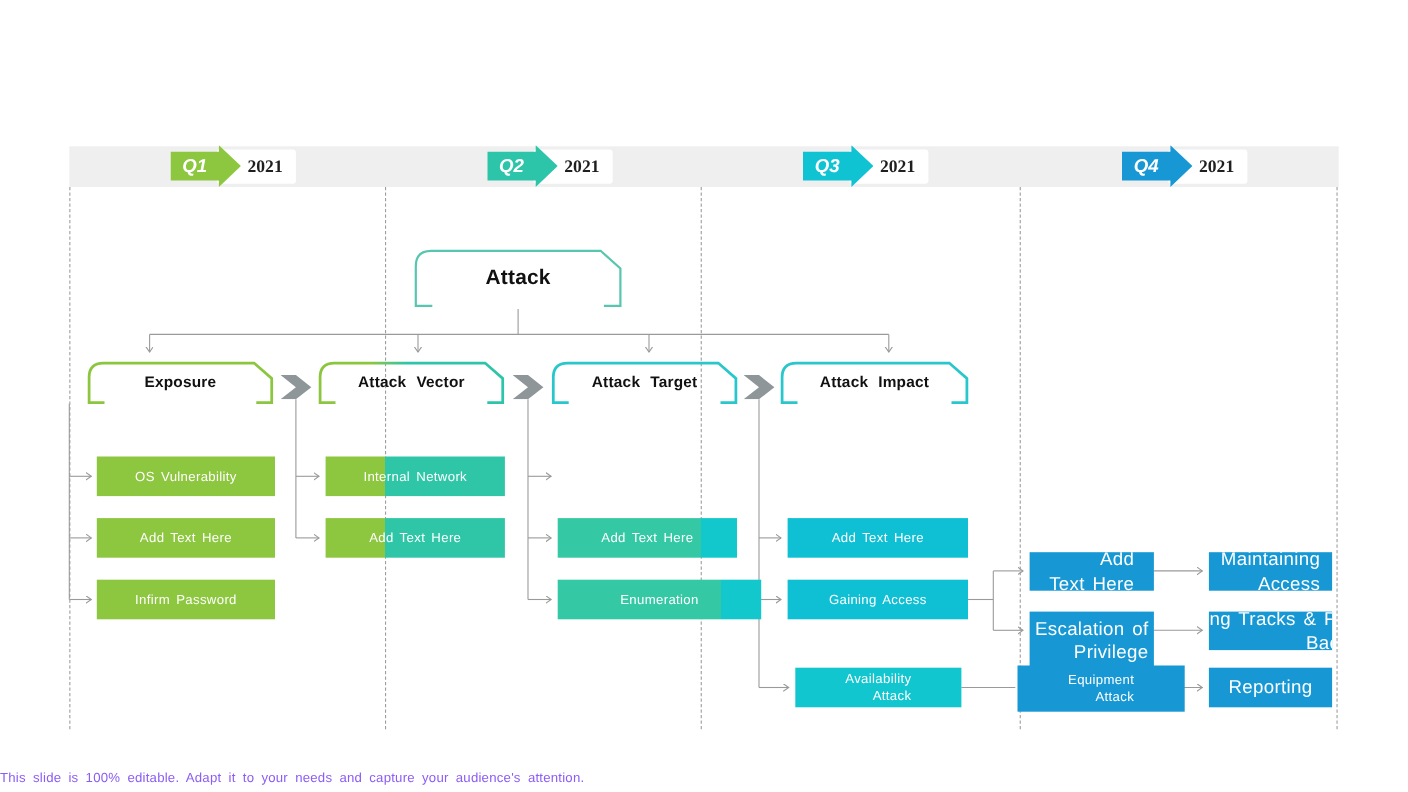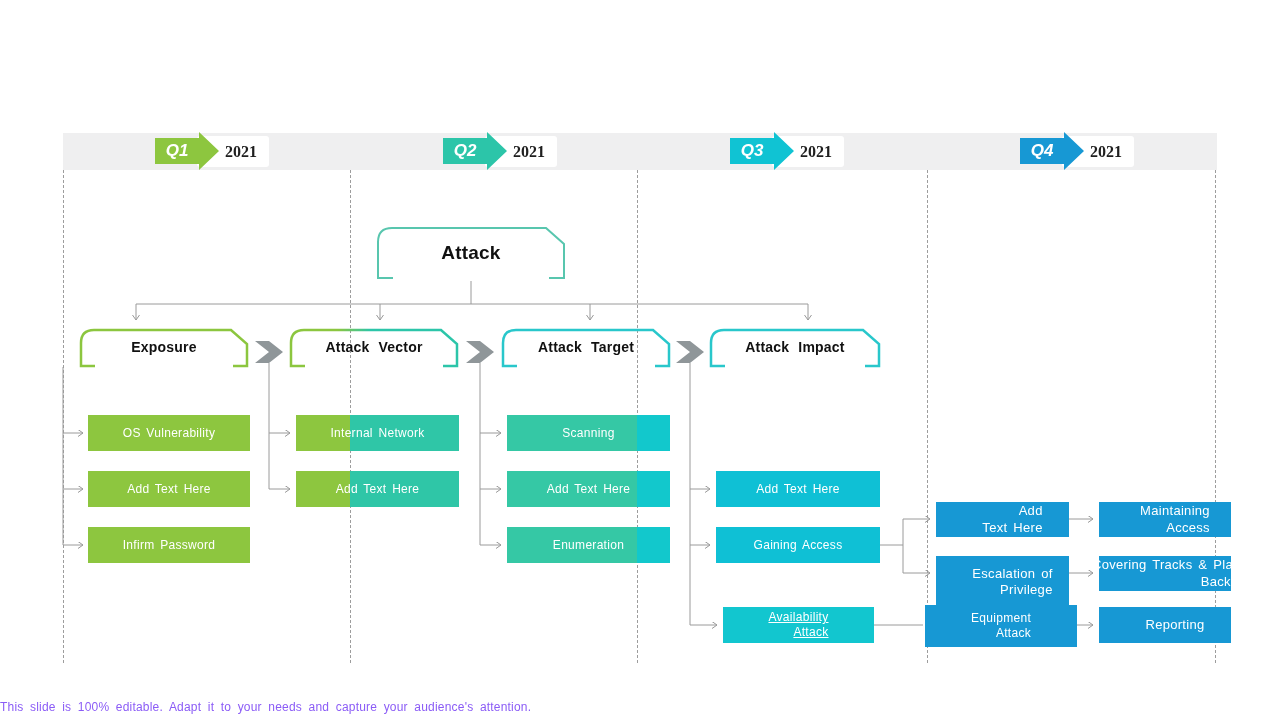--- a/index.html
+++ b/index.html
@@ -28,26 +28,26 @@
   .hdr svg, .root svg{position:absolute;left:0;top:0;overflow:visible;}
   .hlbl{position:absolute;left:0;top:0;right:0;bottom:0;display:flex;align-items:center;justify-content:center;
         font-weight:bold;font-size:14px;color:#111;word-spacing:5px;letter-spacing:.2px;}
   .root{position:absolute;left:375px;top:225px;width:192px;height:56px;}
   .root .hlbl{font-size:19px;word-spacing:2px;}
 
   
   .node{position:absolute;display:flex;align-items:center;justify-content:center;
         color:#fff;font-size:12px;overflow:hidden;}
   .node .lbl{white-space:pre;text-align:right;line-height:1.25;letter-spacing:.3px;word-spacing:2px;}
-  .node.small{font-size:13px;padding-left:20px;}
+  .node.small{font-size:17px;}
   .fill-green {background:#8dc63f;}
   .fill-vector{background:linear-gradient(90deg,#8dc63f 0%,#8dc63f 33%,#2fc6a7 33%,#2fc6a7 100%);}
   .fill-target{background:linear-gradient(90deg,#35c8a5 0%,#35c8a5 80%,#12c8cc 80%,#12c8cc 100%);}
   .fill-cyan  {background:#0fc0d5;}
-  .fill-cyanb {background:#12c6cf;text-decoration:underline;}
+  .fill-cyanb {background:#12c6cf;}
   .fill-blue  {background:#1798d4;}
 
   .connectors{position:absolute;left:0;top:0;pointer-events:none;}
   .chev{position:absolute;top:341px;}
 
   .footer{position:absolute;left:0;right:0;top:700px;
           color:#8b5cf6;font-size:12px;word-spacing:3px;letter-spacing:.2px;}
 </style>
 </head>
 <body>
@@ -207,27 +207,24 @@
     <span class="lbl">Infirm Password</span>
     </div>
 
   <div class="node fill-vector" style="left:296px;top:415px;width:163px;height:36px">
     <span class="lbl">Internal Network</span>
     </div>
   <div class="node fill-vector" style="left:296px;top:471px;width:163px;height:36px">
     <span class="lbl">Add Text Here</span>
     </div>
 
-  <div class="node fill-target" style="left:507px;top:415px;width:163px;height:36px">
-    <span class="lbl">Scanning</span>
-    </div>
   <div class="node fill-target" style="left:507px;top:471px;width:163px;height:36px">
     <span class="lbl">Add Text Here</span>
     </div>
-  <div class="node fill-target" style="left:507px;top:527px;width:163px;height:36px">
+  <div class="node fill-target" style="left:507px;top:527px;width:185px;height:36px">
     <span class="lbl">Enumeration</span>
     </div>
 
   <div class="node fill-cyan" style="left:716px;top:471px;width:164px;height:36px">
     <span class="lbl">Add Text Here</span>
     </div>
   <div class="node fill-cyan" style="left:716px;top:527px;width:164px;height:36px">
     <span class="lbl">Gaining Access</span>
     </div>
   <div class="node fill-cyanb" style="left:723px;top:607px;width:151px;height:36px">

